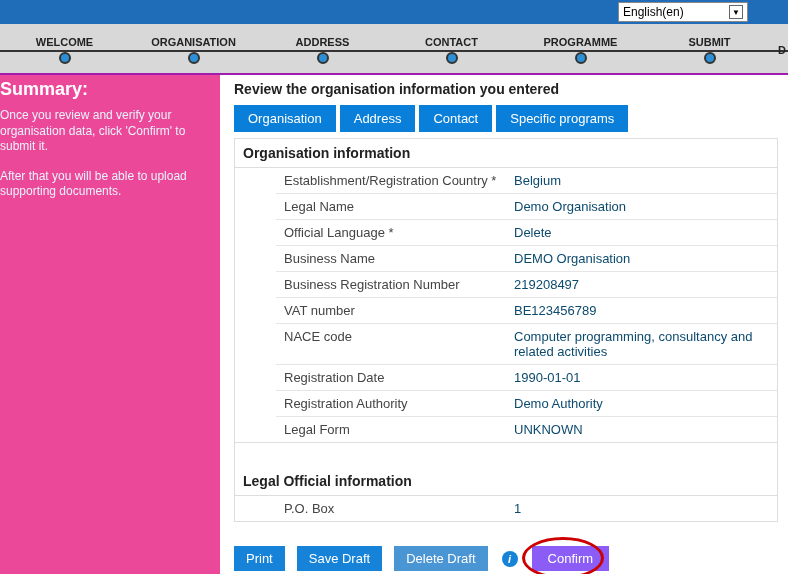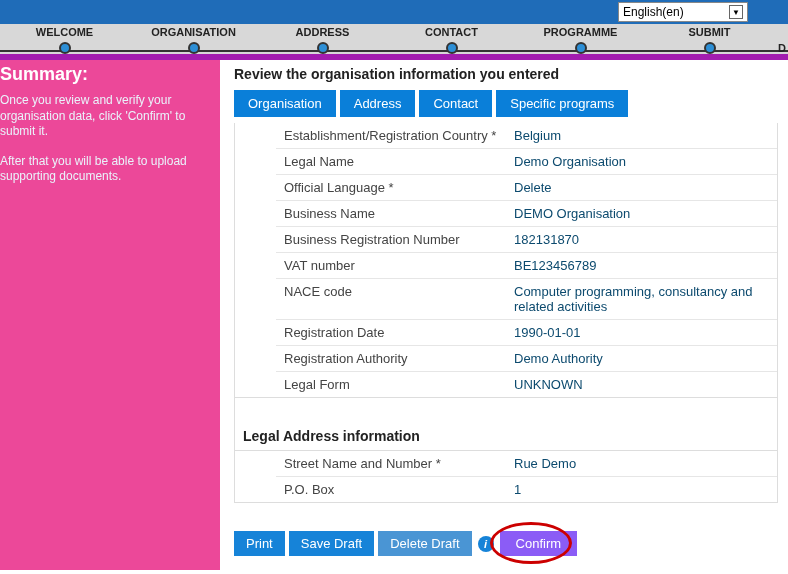--- a/index.html
+++ b/index.html
@@ -1,41 +1,41 @@
 <!DOCTYPE html>
 <html><head>
 <meta charset="utf-8">
 <style>
   * { box-sizing: border-box; margin: 0; padding: 0; }
   body { font-family: Arial, sans-serif; font-size: 13px; background: #fff; width: 788px; }
   .topbar { background: #1f6cb8; height: 24px; display: flex; justify-content: flex-end; align-items: center; padding-right: 40px; }
   .lang-select { background: #fff; border: 1px solid #888; height: 20px; width: 130px; font-size: 12px; padding: 0 4px; display: flex; align-items: center; justify-content: space-between; }
   .lang-select .arrow { width: 14px; height: 14px; border: 1px solid #666; display: flex; align-items: center; justify-content: center; font-size: 8px; }
-  .stepper { background: #d8d8d8; height: 36px; position: relative; display: flex; align-items: flex-end; border-bottom: 6px solid #a21caf; }
+  .stepper { background: #d8d8d8; height: 51px; position: relative; display: flex; align-items: center; border-bottom: 2px solid #a21caf; }
   .stepper-line { position: absolute; top: 26px; left: 0; right: 0; height: 2px; background: #333; }
   .step { flex: 1; text-align: center; font-size: 11px; font-weight: bold; color: #222; position: relative; z-index: 1; padding-top: 2px; }
   .step:first-child { text-align: left; padding-left: 8px; }
   .step .dot { display: block; width: 12px; height: 12px; background: #2d8fd6; border: 2px solid #333; border-radius: 50%; margin: 4px auto 0; }
   .step:first-child .dot { margin-left: 24px; }
   .content { display: flex; }
   .sidebar { width: 220px; background: #ec4899; color: #fff; padding: 4px 6px 200px 0; min-height: 510px; font-size: 12px; }
   .sidebar h2 { font-size: 18px; font-weight: bold; margin-bottom: 8px; color: #fff; }
   .sidebar p { margin-bottom: 14px; line-height: 1.3; font-size: 12px; color: #eaf3fb; }
   .main { flex: 1; padding: 6px 10px 20px 14px; position: relative; min-height: 510px; }
   .main h1 { font-size: 14px; font-weight: bold; color: #222; margin-bottom: 8px; }
   .tabs { display: flex; gap: 4px; margin-bottom: 6px; }
   .tab { background: #0a7fd9; color: #fff; padding: 6px 14px; font-size: 13px; cursor: pointer; border: none; }
   .section-head { font-weight: bold; padding: 6px 8px; border: 1px solid #ddd; color: #222; font-size: 14px; }
   .table { border: 1px solid #ddd; border-top: none; }
   .row { display: flex; border-top: 1px solid #e6e6e6; margin-left: 41px; }
   .row:first-child { border-top: none; }
   .cell-label { width: 230px; padding: 5px 8px; color: #444; font-size: 13px; }
   .cell-value { flex: 1; padding: 5px 8px; color: #0c4a6e; font-size: 13px; }
   .gap { height: 24px; border-left: 1px solid #ddd; border-right: 1px solid #ddd; }
-  .actions { position: absolute; bottom: 14px; left: 14px; display: flex; align-items: center; gap: 4px; }
+  .actions { position: absolute; bottom: 14px; left: 14px; display: flex; align-items: center; gap: 12px; }
   .btn { background: #1683d8; color: #fff; border: none; padding: 5px 12px; font-size: 13px; cursor: pointer; }
   .btn-light { background: #4a95d4; }
   .btn-green { background: #8b5cf6; padding: 5px 16px; }
   .info-icon { width: 16px; height: 16px; border-radius: 50%; background: #1683d8; color: #fff; display: inline-flex; align-items: center; justify-content: center; font-size: 11px; font-weight: bold; font-style: italic; margin: 0 2px; }
   .circle-highlight { position: absolute; border: 3px solid #c00; border-radius: 50%; width: 82px; height: 42px; pointer-events: none; }
 </style>
 </head>
 <body>
 
 <div class="topbar">
@@ -66,40 +66,41 @@
   <div class="main">
     <h1>Review the organisation information you entered</h1>
 
     <div class="tabs">
       <button class="tab">Organisation</button>
       <button class="tab">Address</button>
       <button class="tab">Contact</button>
       <button class="tab">Specific programs</button>
     </div>
 
+    <div class="section-head">Organisation information</div>
     <div class="table">
       <div class="row">
           <div class="cell-label">Establishment/Registration Country *</div>
           <div class="cell-value">Belgium</div>
         </div>
       <div class="row">
           <div class="cell-label">Legal Name</div>
           <div class="cell-value">Demo Organisation</div>
         </div>
       <div class="row">
           <div class="cell-label">Official Language *</div>
           <div class="cell-value">Delete</div>
         </div>
       <div class="row">
           <div class="cell-label">Business Name</div>
           <div class="cell-value">DEMO Organisation</div>
         </div>
       <div class="row">
           <div class="cell-label">Business Registration Number</div>
-          <div class="cell-value">182131870</div>
+          <div class="cell-value">219208497</div>
         </div>
       <div class="row">
           <div class="cell-label">VAT number</div>
           <div class="cell-value">BE123456789</div>
         </div>
       <div class="row">
           <div class="cell-label">NACE code</div>
           <div class="cell-value">Computer programming, consultancy and related activities</div>
         </div>
       <div class="row">
@@ -109,26 +110,22 @@
       <div class="row">
           <div class="cell-label">Registration Authority</div>
           <div class="cell-value">Demo Authority</div>
         </div>
       <div class="row">
           <div class="cell-label">Legal Form</div>
           <div class="cell-value">UNKNOWN</div>
         </div>
     </div>
     <div class="gap"></div>
-    <div class="section-head" style="border-top:none;">Legal Address information</div>
+    <div class="section-head" style="border-top:none;">Legal Official information</div>
     <div class="table">
-      <div class="row">
-          <div class="cell-label">Street Name and Number *</div>
-          <div class="cell-value">Rue Demo</div>
-        </div>
       <div class="row">
           <div class="cell-label">P.O. Box</div>
           <div class="cell-value">1</div>
         </div>
     </div>
 
     <div class="actions">
       <button class="btn">Print</button>
       <button class="btn">Save Draft</button>
       <button class="btn btn-light">Delete Draft</button>

